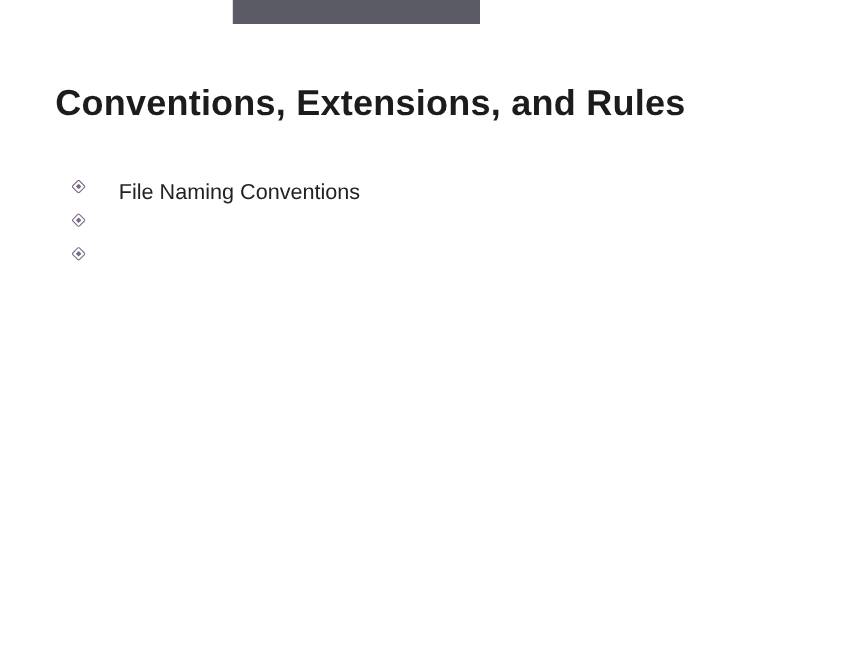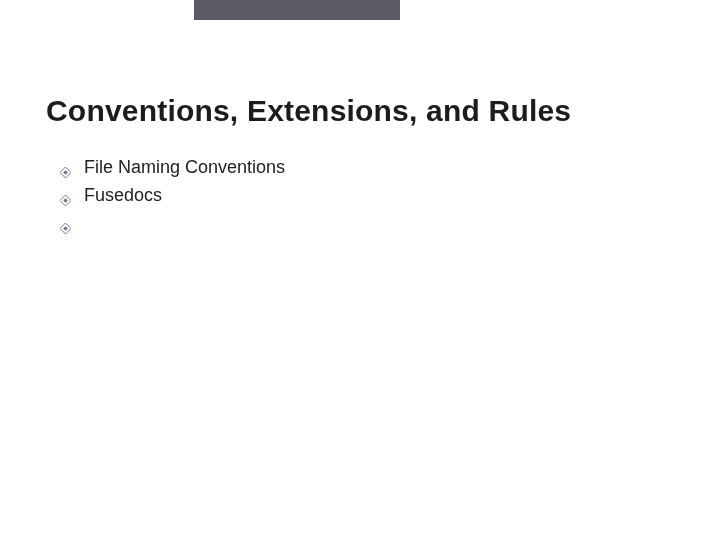--- a/index.html
+++ b/index.html
@@ -37,37 +37,37 @@
       left: 194px;
       top: 0;
       width: 206px;
       height: 20px;
       background: #5b5b66;
     }
     
     .title {
       position: absolute;
       left: 46px;
-      top: 94px;
+      top: 70px;
       font-size: 30px;
       color: #1d1b1c;
       letter-spacing: 0.2px;
       white-space: nowrap;
     }
     
     .bullets {
       position: absolute;
       left: 60px;
       top: 150px;
       list-style: none;
     }
     .bullets li {
       display: flex;
-      align-items: flex-end;
-      gap: 13px;
+      align-items: flex-start;
+      gap: 28px;
       height: 28px;
       font-size: 18px;
       color: #232122;
     }
     .diamond {
       width: 11px;
       height: 11px;
       display: inline-block;
       flex: 0 0 11px;
     }
@@ -93,21 +93,20 @@
     </span>
     <span class="li-text">File Naming Conventions</span>
   </li>
   <li>
     <span class="diamond">
       <svg viewBox="0 0 12 12" width="11" height="11">
         <polygon points="6,0 12,6 6,12 0,6" fill="#ffffff" stroke="#7a6a84" stroke-width="1"></polygon>
         <polygon points="6,3.5 8.5,6 6,8.5 3.5,6" fill="#7a6a84"></polygon>
       </svg>
     </span>
-    <span class="li-text">Fusedocs</span>
   </li>
   <li>
     <span class="diamond">
       <svg viewBox="0 0 12 12" width="11" height="11">
         <polygon points="6,0 12,6 6,12 0,6" fill="#ffffff" stroke="#7a6a84" stroke-width="1"></polygon>
         <polygon points="6,3.5 8.5,6 6,8.5 3.5,6" fill="#7a6a84"></polygon>
       </svg>
     </span>
   </li>
 </ul>

